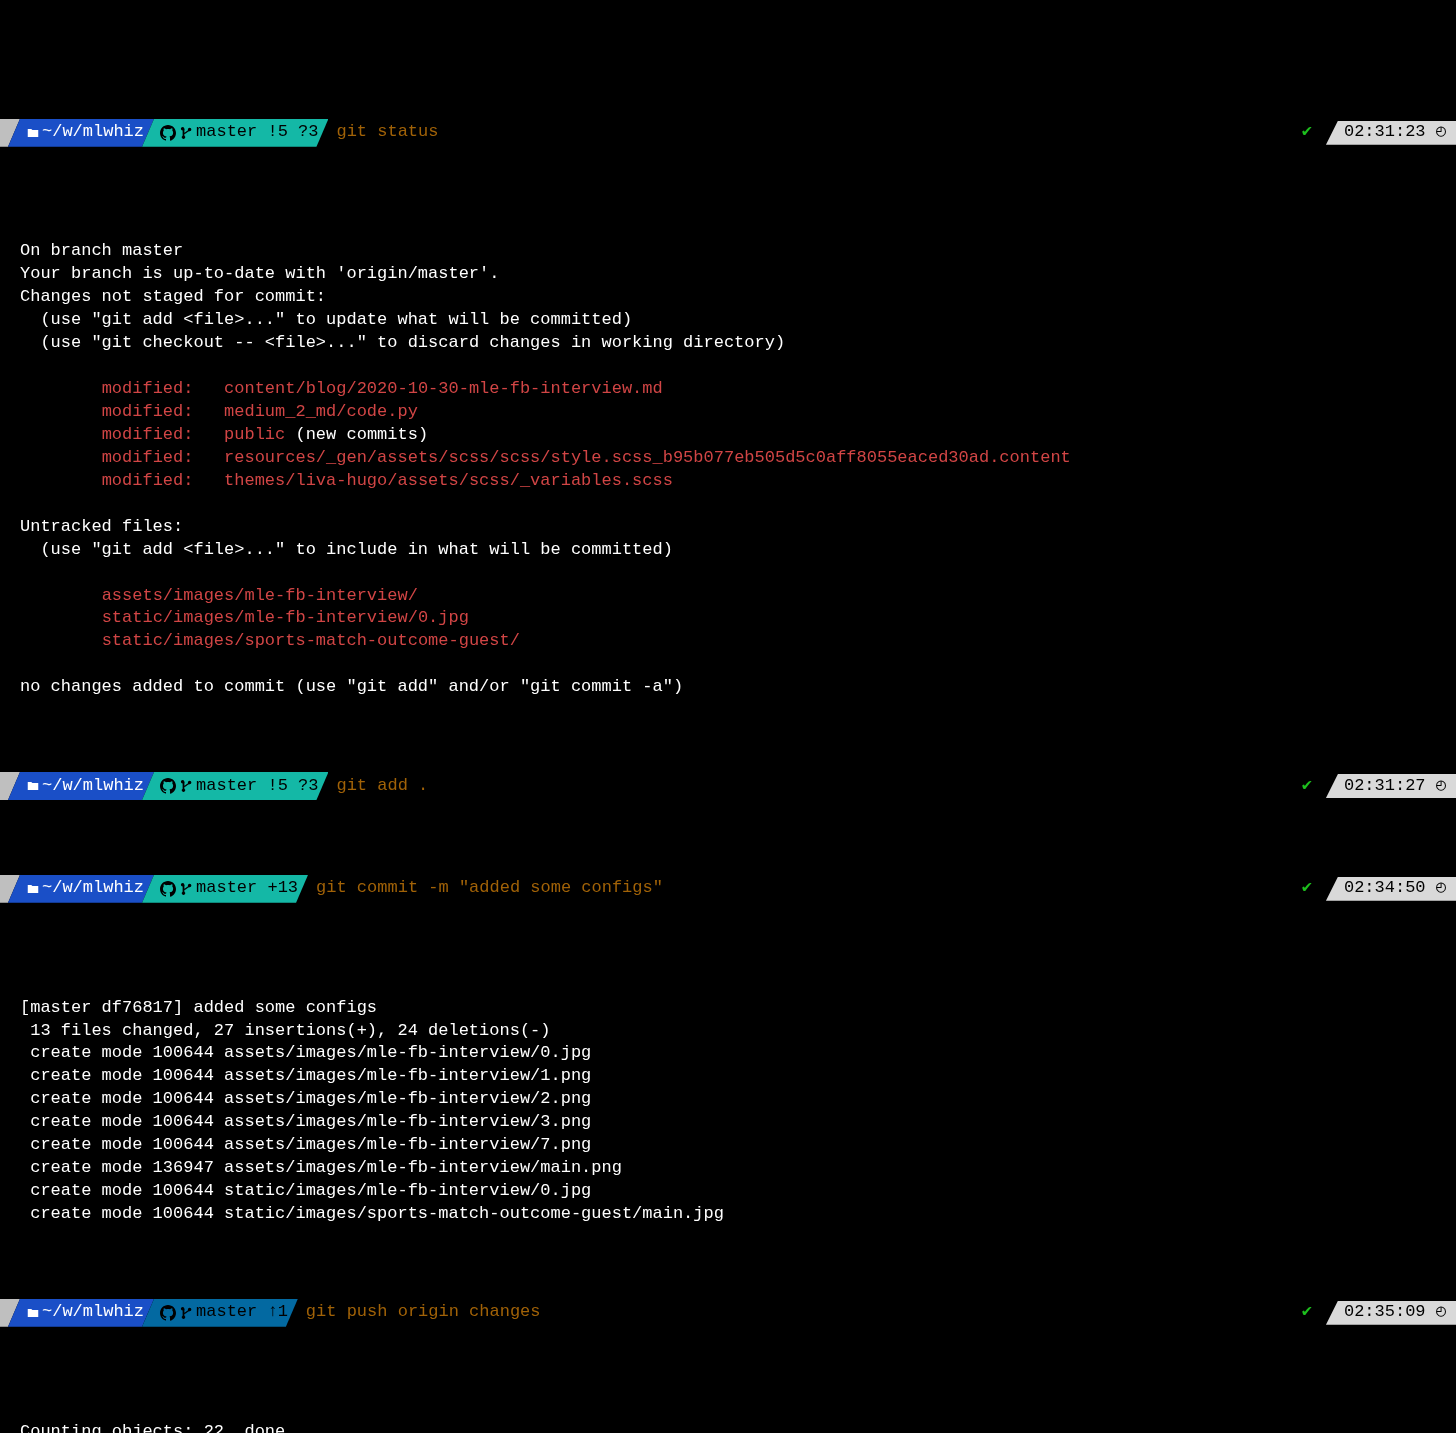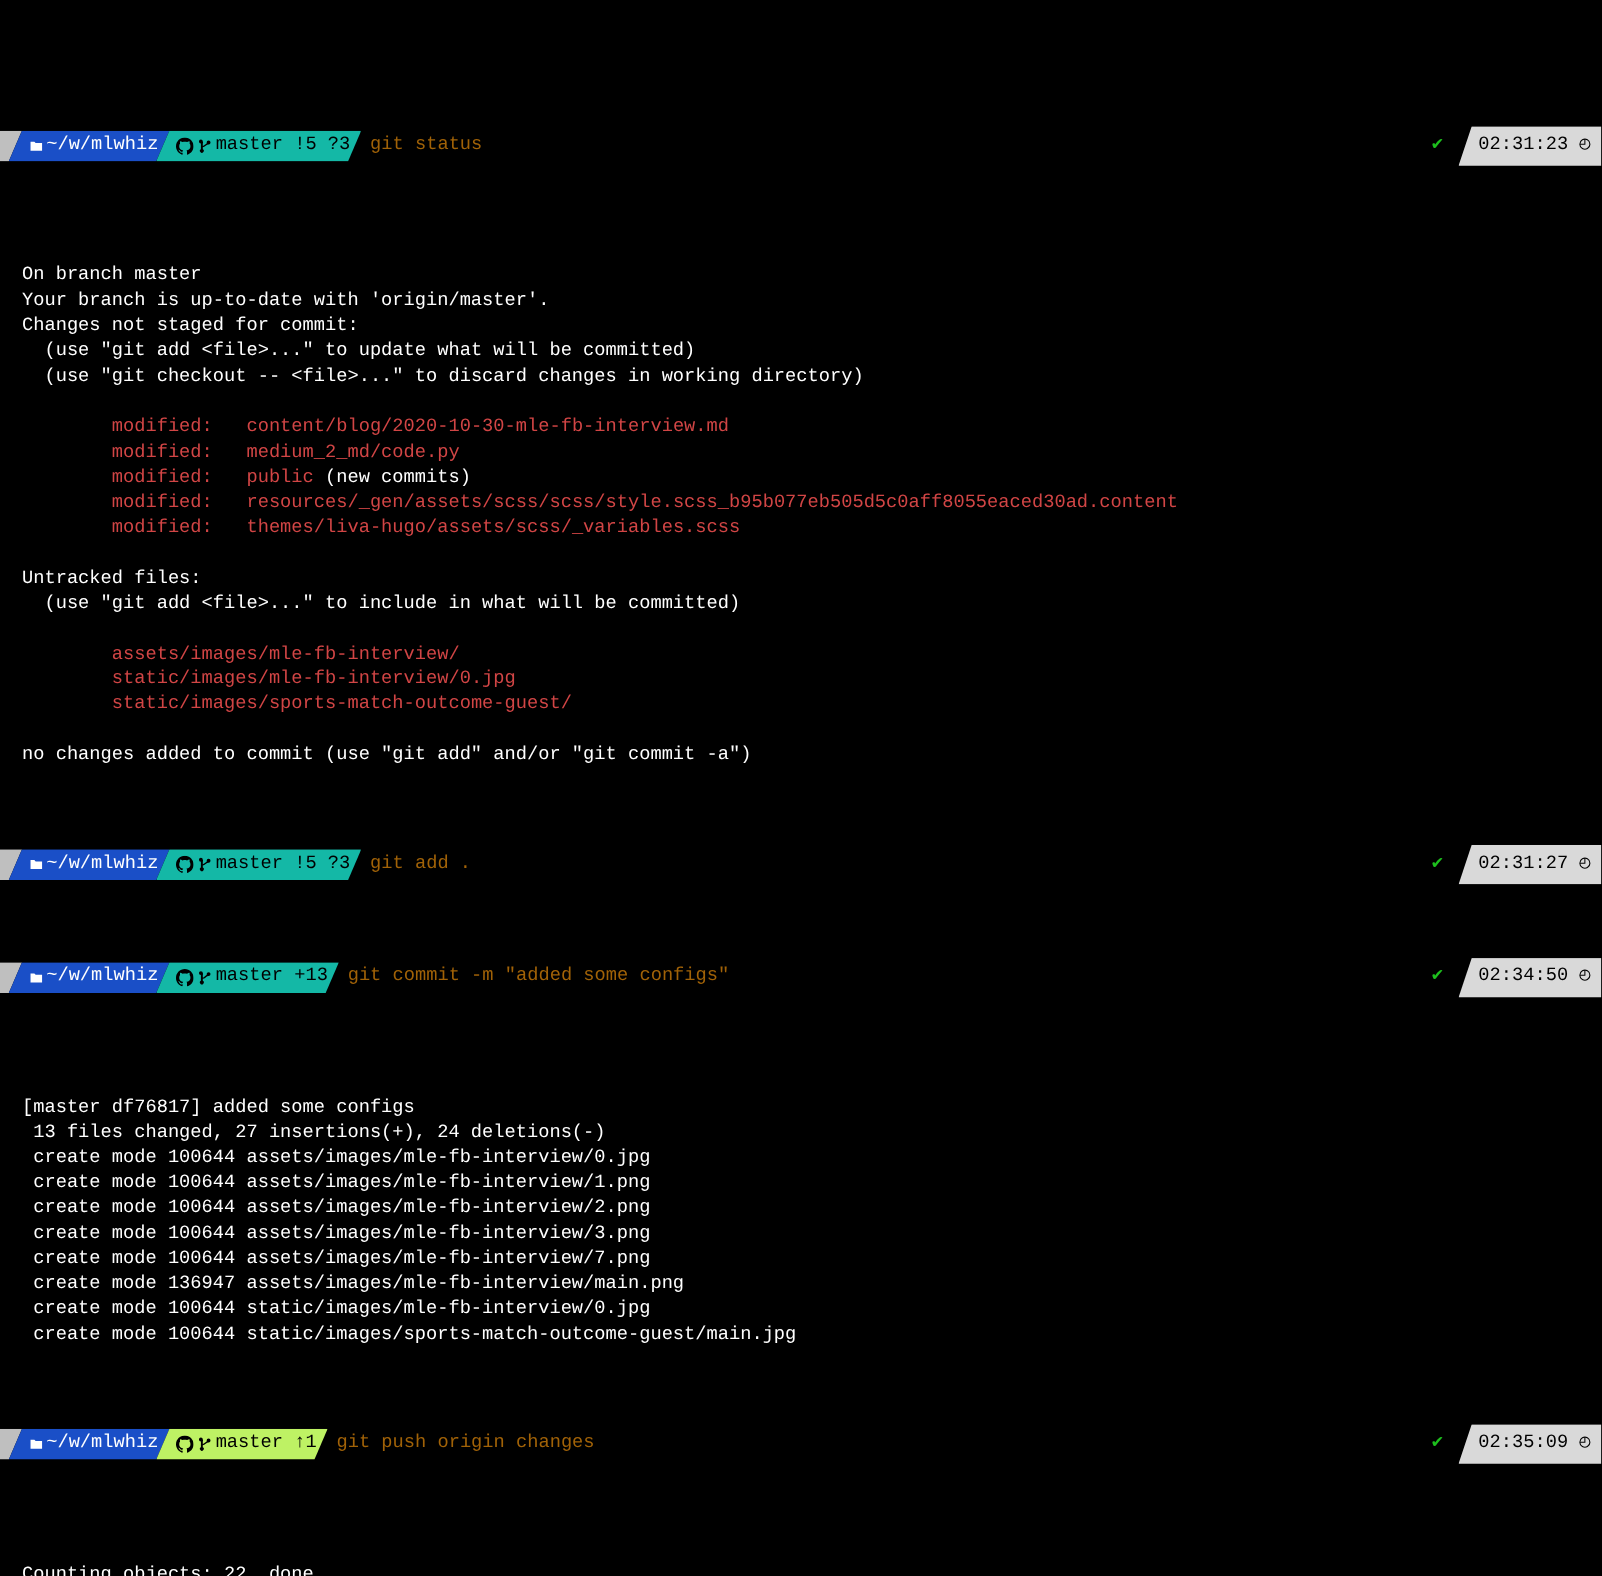--- a/index.html
+++ b/index.html
@@ -25,28 +25,28 @@
     height: 28px;
     padding: 0 10px 0 18px;
     position: relative;
     clip-path: polygon(12px 0, 100% 0, calc(100% - 12px) 100%, 0 100%);
     margin-left: -12px;
   }
   .seg:first-child { margin-left: 0; padding-left: 10px; clip-path: polygon(0 0, 100% 0, calc(100% - 12px) 100%, 0 100%); }
   .seg-gray { background: #bfbfbf; color: #000; }
   .seg-blue { background: #1a4fc7; color: #fff; }
   .seg-yellow { background: #14b8a6; color: #000; }
-  .seg-green { background: #bef264; color: #000; }
+  .seg-green { background: #0369a1; color: #000; }
   .cmd { margin-left: 8px; color: #a16207; }
   .right { margin-left: auto; display: flex; align-items: center; }
   .check { color: #1dbf1d; margin-right: 14px; }
   .time-seg {
     display: inline-flex;
     align-items: center;
-    height: 36px;
+    height: 24px;
     padding: 0 10px 0 18px;
     background: #d9d9d9;
     color: #000;
     clip-path: polygon(12px 0, 100% 0, 100% 100%, 0 100%);
   }
   .bold-path { font-weight: normal; }
   .clock::after { content: " ◴"; }
   .out { padding: 0 4px; white-space: pre-wrap; margin-left: 16px; }
   .red { color: #d14545; }
   svg.branch { width: 14px; height: 16px; vertical-align: middle; margin-right: 2px; }

